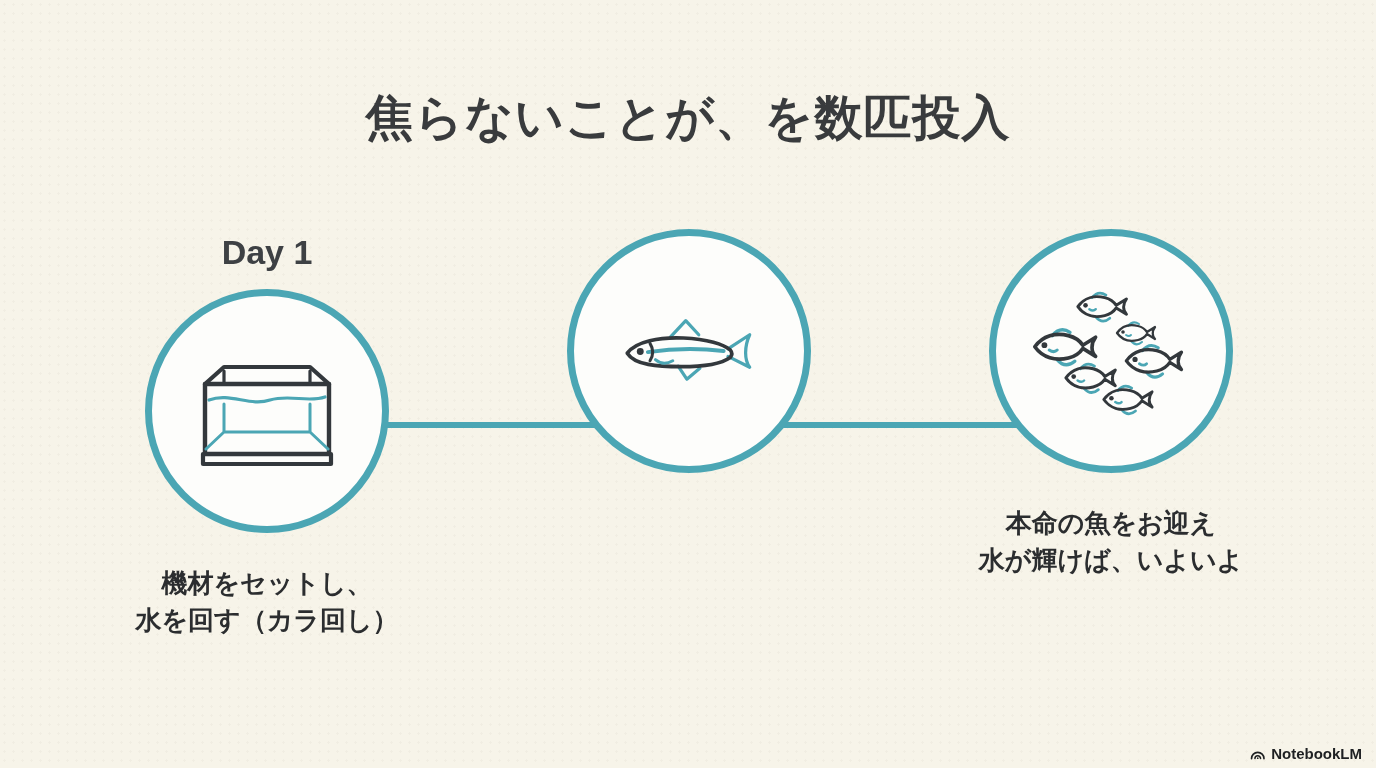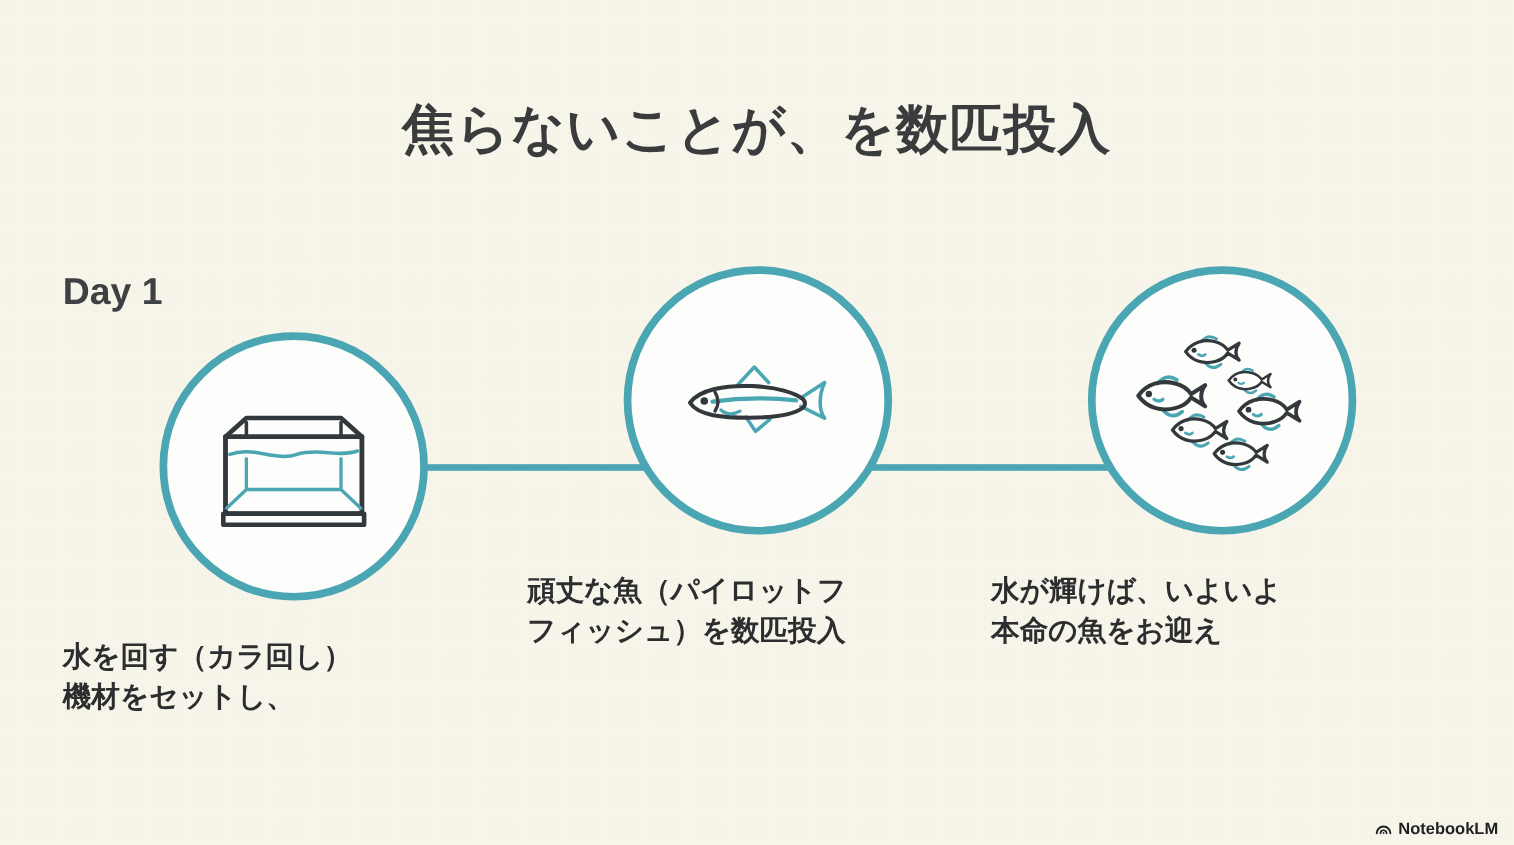--- a/index.html
+++ b/index.html
@@ -22,21 +22,21 @@
   .slide{position:relative;width:1376px;height:768px}
   .title{
     position:absolute;top:86px;left:0;width:100%;
     text-align:center;font-size:48px;font-weight:800;
     letter-spacing:1px;color:var(--title-text);
   }
   .connector{
     position:absolute;top:422px;left:267px;width:845px;height:6px;
     background:var(--accent-teal);z-index:0;
   }
-  .step{position:absolute;top:242px;width:420px;text-align:left;z-index:1}
+  .step{position:absolute;top:229px;width:420px;text-align:center;z-index:1}
   .step1{left:57px}
   .step2{left:479px}
   .step3{left:901px}
   .day{
     font-size:34px;font-weight:600;color:#3e4144;
     height:46px;line-height:46px;margin-bottom:14px;
   }
   .circle{
     width:244px;height:244px;margin:0 auto;
     border:7px solid var(--accent-teal);border-radius:50%;
@@ -46,21 +46,21 @@
   .caption{
     margin-top:32px;font-size:26px;font-weight:700;
     line-height:1.42;color:var(--caption-text);
   }
   .caption span{display:block}
   .stroke-dark{stroke:var(--outline-dark);fill:none;stroke-linecap:round;stroke-linejoin:round}
   .stroke-teal{stroke:var(--accent-teal);fill:none;stroke-linecap:round;stroke-linejoin:round}
   .fill-dark{fill:var(--outline-dark);stroke:none}
   .footer{
     position:absolute;right:14px;bottom:6px;
-    display:flex;gap:5px;
+    display:flex;align-items:center;gap:5px;
     font-size:15px;font-weight:600;color:#1e2022;
   }
 </style>
 </head>
 <body>
 
 <div class="slide">
 
   <h1 class="title">焦らないことが、を数匹投入</h1>
 
@@ -77,22 +77,22 @@
         <rect class="stroke-dark" stroke-width="4.4" x="13" y="30" width="124" height="70"></rect>
 
         <path class="stroke-teal" stroke-width="3.2" d="M17,46 C38,38 58,53 78,46 C98,40 116,49 133,43"></path>
 
         <path class="stroke-teal" stroke-width="3" d="M32,50 V78 M118,50 V78 M32,78 H118 M14,95 L32,78 M136,95 L118,78"></path>
 
         <rect class="stroke-dark" stroke-width="4.2" x="11" y="100" width="128" height="10"></rect>
       </svg>
     </div>
     <div class="caption">
+      <span>機材をセットし、</span>
       <span>水を回す（カラ回し）</span>
-      <span>機材をセットし、</span>
     </div>
   </div>
 
   <div class="step step2">
     <div class="circle">
       <svg width="142" height="78" viewBox="0 0 130 72">
 
         <path class="stroke-teal" stroke-width="3" d="M48,23 L62,8 L74,21"></path>
         <path class="stroke-teal" stroke-width="3" d="M55,50 L63,62 L75,52"></path>
 
@@ -100,24 +100,20 @@
 
         <path class="stroke-dark" stroke-width="3.4" d="M8,38 C16,27 38,23 60,24 C82,25 97,30 103,35 Q106,38.5 103,42 C96,47 80,50.5 58,50.5 C36,50.5 15,49 8,38 Z"></path>
 
         <path class="stroke-teal" stroke-width="3.6" d="M27,37 Q62,32 97,36"></path>
 
         <path class="stroke-dark" stroke-width="2.8" d="M29,29 Q34,37 29,45"></path>
         <path class="stroke-teal" stroke-width="2.8" d="M34,44 Q41,50 50,45"></path>
 
         <circle class="fill-dark" cx="20" cy="36.5" r="3.2"></circle>
       </svg>
-    </div>
-    <div class="caption">
-      <span>頑丈な魚（パイロットフ</span>
-      <span>フィッシュ）を数匹投入</span>
     </div>
   </div>
 
   <div class="step step3">
     <div class="circle">
       <svg width="170" height="150" viewBox="0 0 170 150">
         <defs>
           <g id="mini-fish">
             <path class="stroke-teal" stroke-width="2.1" d="M14,6 Q19,0 25,4"></path>
             <path class="stroke-teal" stroke-width="2.1" d="M17,21 Q22,27 28,22"></path>
@@ -128,22 +124,22 @@
         </defs>
         <use href="#mini-fish" transform="translate(48,14) scale(1.28)"></use>
         <use href="#mini-fish" transform="translate(88,44) scale(1.0)"></use>
         <use href="#mini-fish" transform="translate(4,50) scale(1.6)"></use>
         <use href="#mini-fish" transform="translate(96,66) scale(1.45)"></use>
         <use href="#mini-fish" transform="translate(36,85) scale(1.3)"></use>
         <use href="#mini-fish" transform="translate(74,107) scale(1.27)"></use>
       </svg>
     </div>
     <div class="caption">
+      <span>本命の魚をお迎え</span>
       <span>水が輝けば、いよいよ</span>
-      <span>本命の魚をお迎え</span>
     </div>
   </div>
 
   <div class="footer">
     <svg width="17" height="15" viewBox="0 0 20 17">
       <path d="M3,14.5 A7.3,7.3 0 0 1 17.6,14.5" stroke="#1e2022" stroke-width="2" fill="none" stroke-linecap="round"></path>
       <path d="M7,14.5 A3.3,3.3 0 0 1 13.6,14.5" stroke="#1e2022" stroke-width="1.8" fill="none" stroke-linecap="round"></path>
       <circle cx="10.3" cy="14" r="1" fill="#1e2022"></circle>
     </svg>
     <span>NotebookLM</span>

